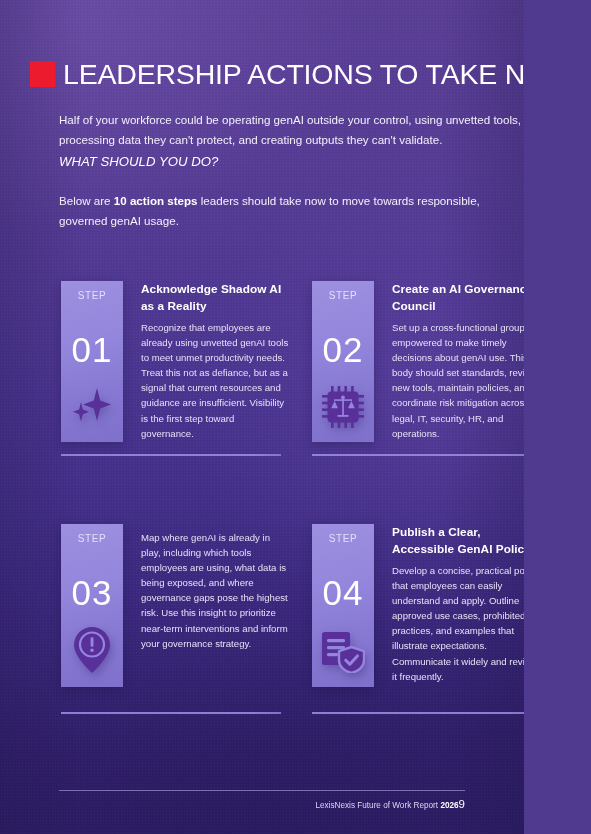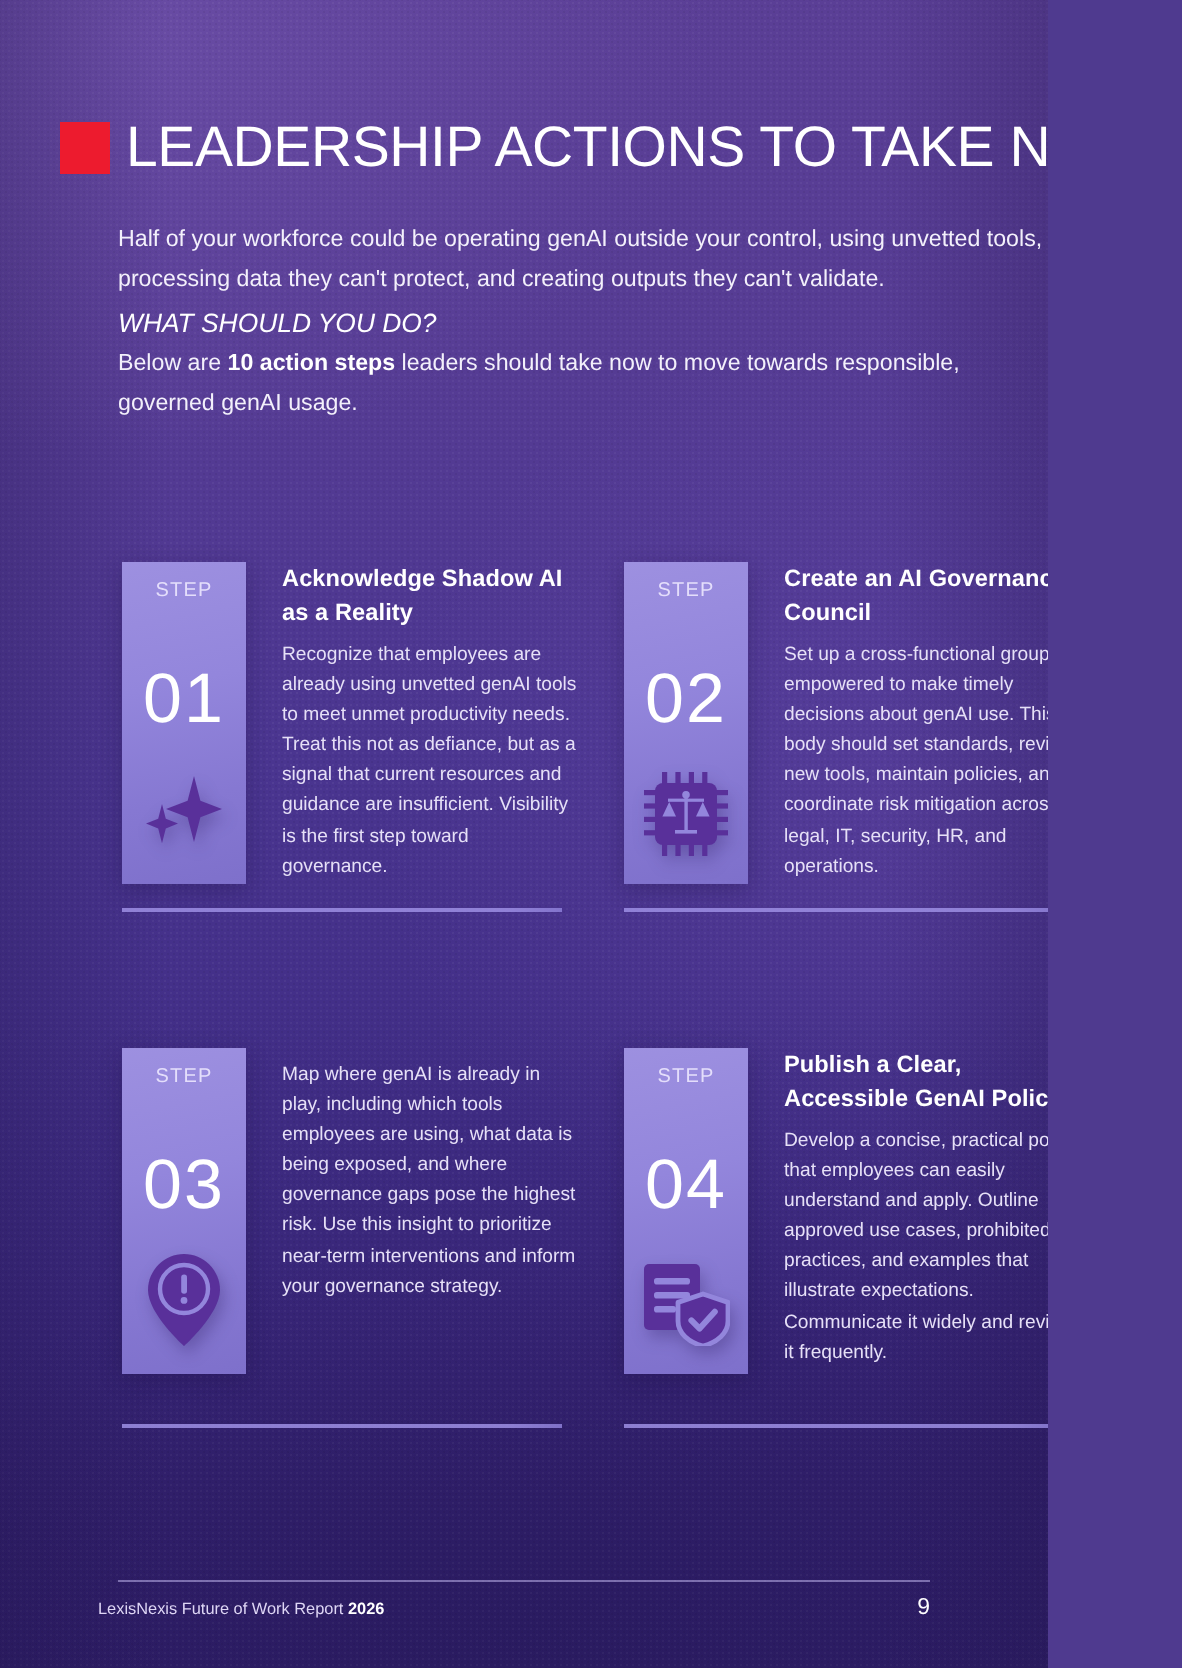--- a/index.html
+++ b/index.html
@@ -84,20 +84,21 @@
     color: #f3f0fb;
   }
   .intro .q {
     font-style: italic;
     font-size: 13.2px;
     line-height: 21px;
     margin-top: 1px;
     color: #ffffff;
   }
   .intro .below {
+    margin-top: 19px;
   }
   .intro b {
     font-weight: 700;
     color: #ffffff;
   }
 
   
   .grid {
     position: absolute;
     left: 0;
@@ -205,21 +206,21 @@
     height: 1px;
     background: rgba(190,178,235,0.55);
   }
   .footer {
     position: absolute;
     left: 49px;
     right: 59px;
     top: 798px;
     display: flex;
     align-items: baseline;
-    justify-content: space-between;
+    justify-content: flex-end;
     color: #ded6f5;
     font-size: 8.2px;
   }
   .footer-left b { font-weight: 700; color: #ffffff; }
   .footer-page {
     color: #ffffff;
     font-size: 11.5px;
     font-weight: 400;
   }
 </style>

